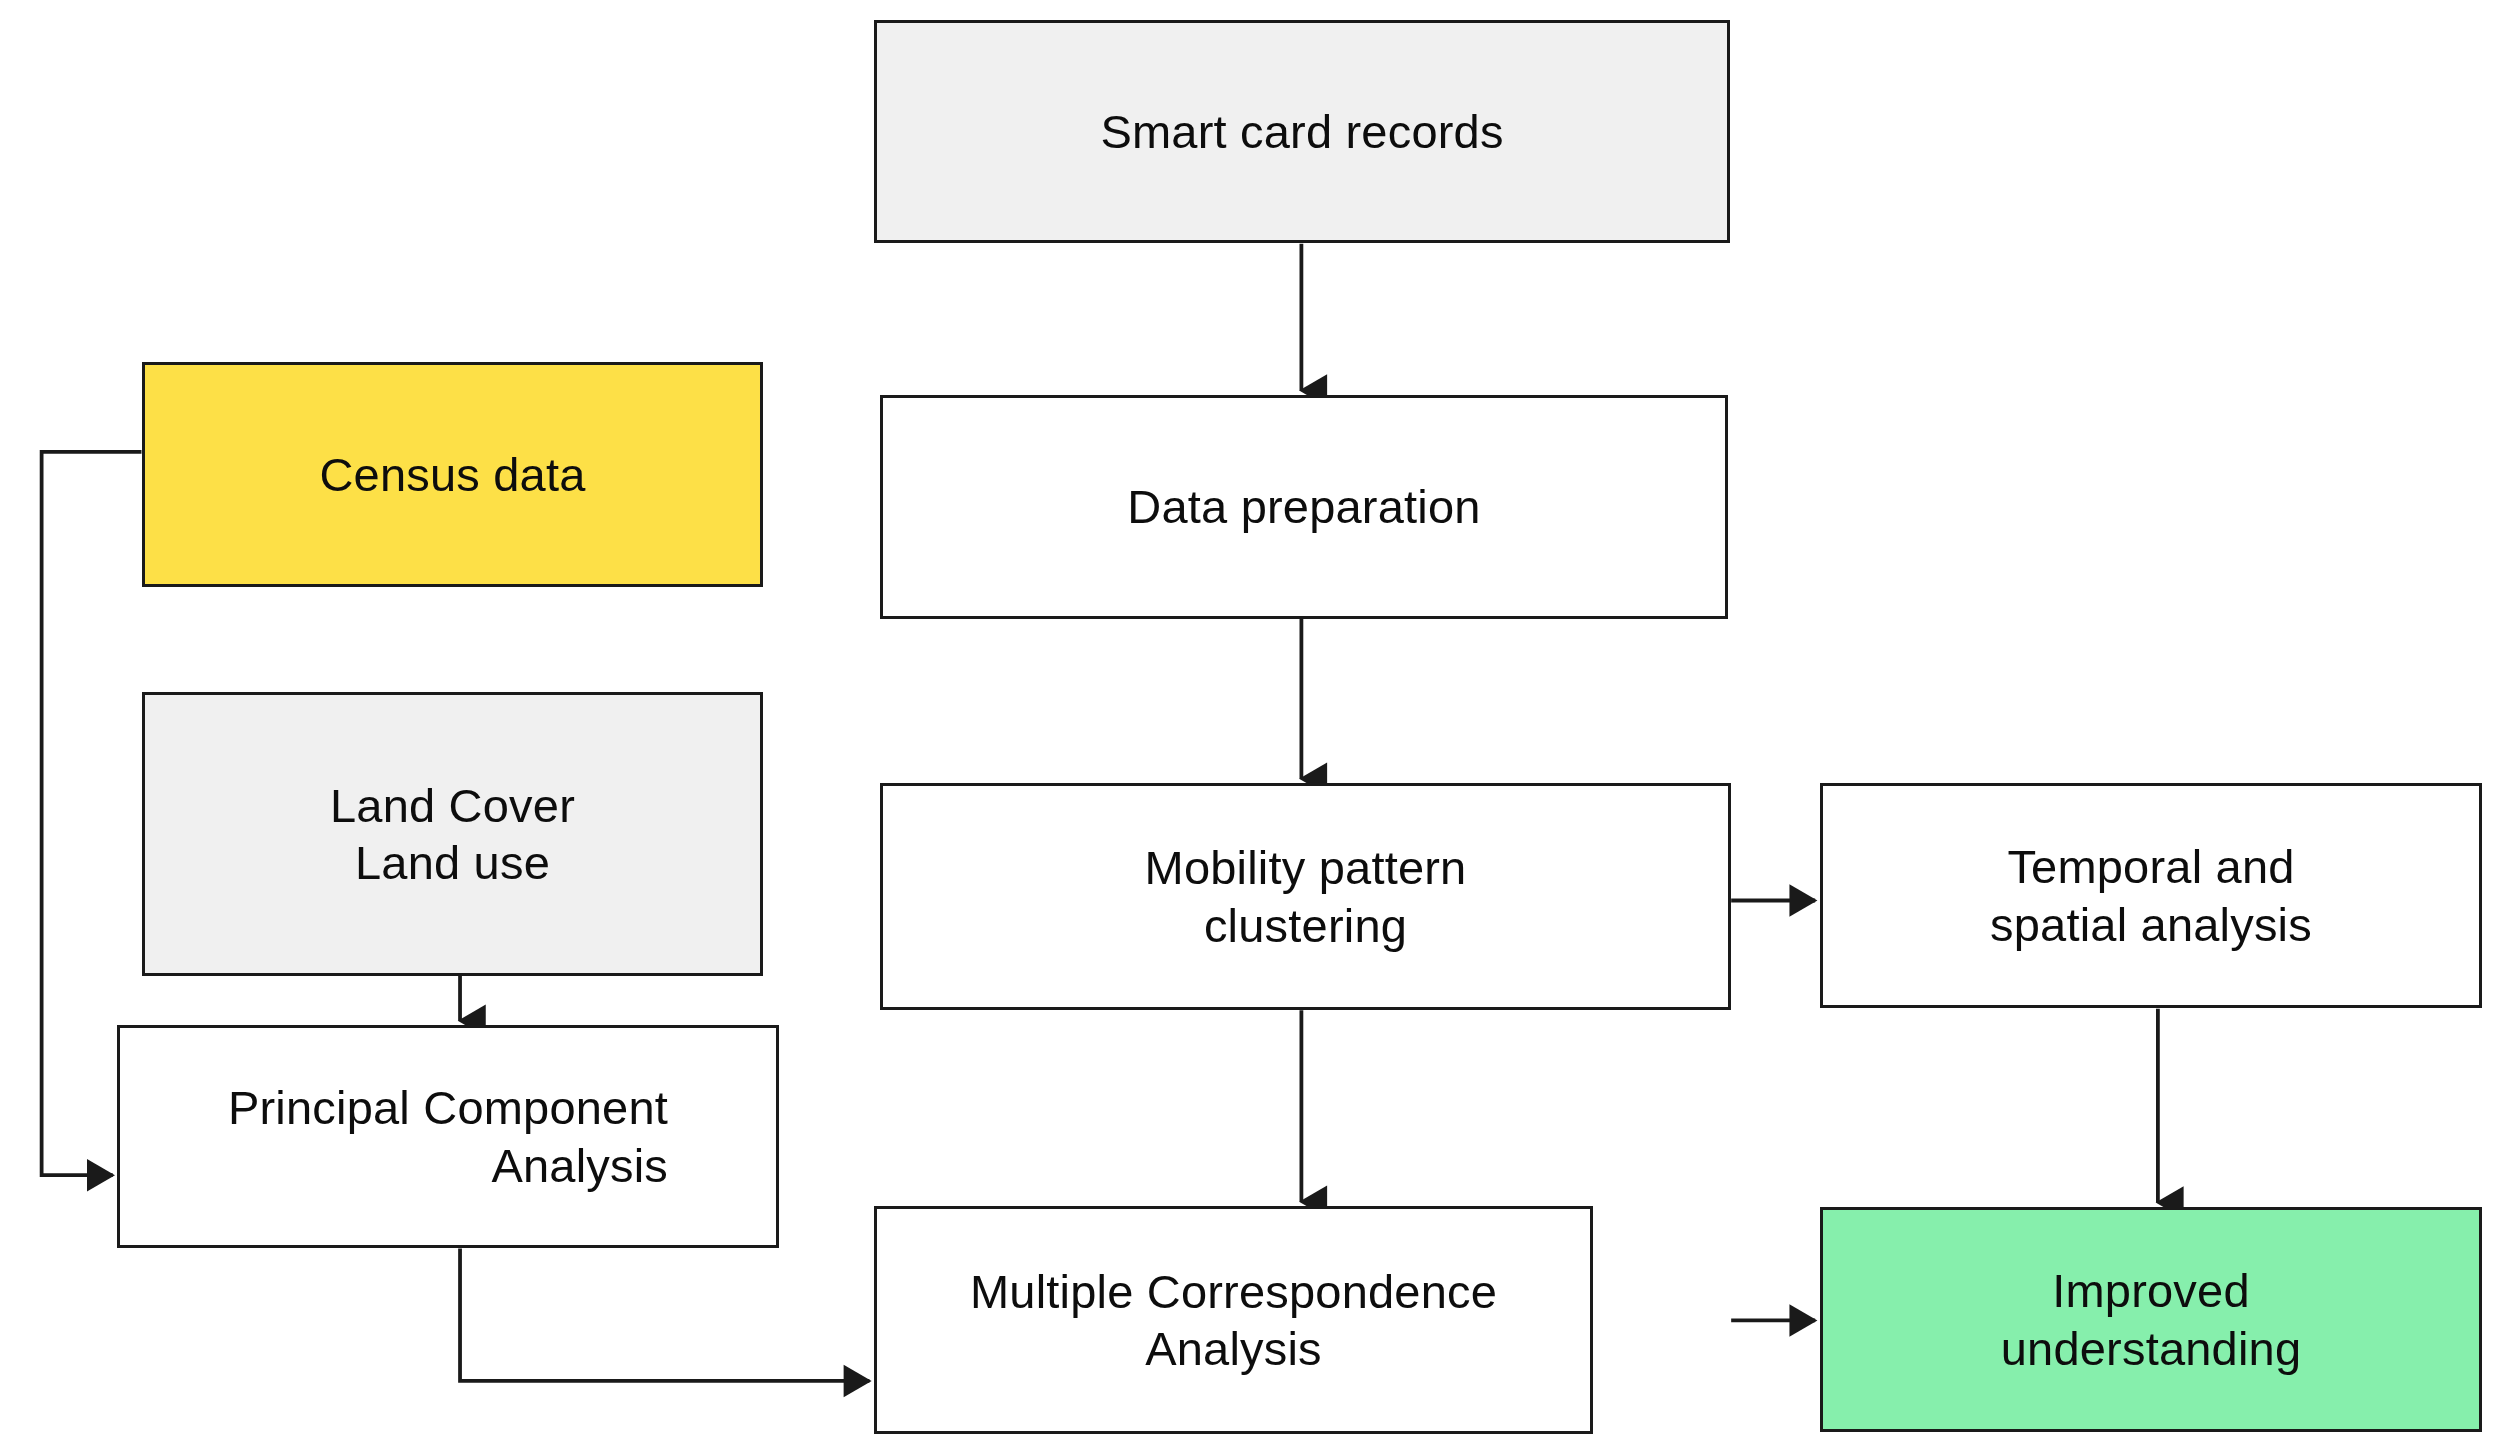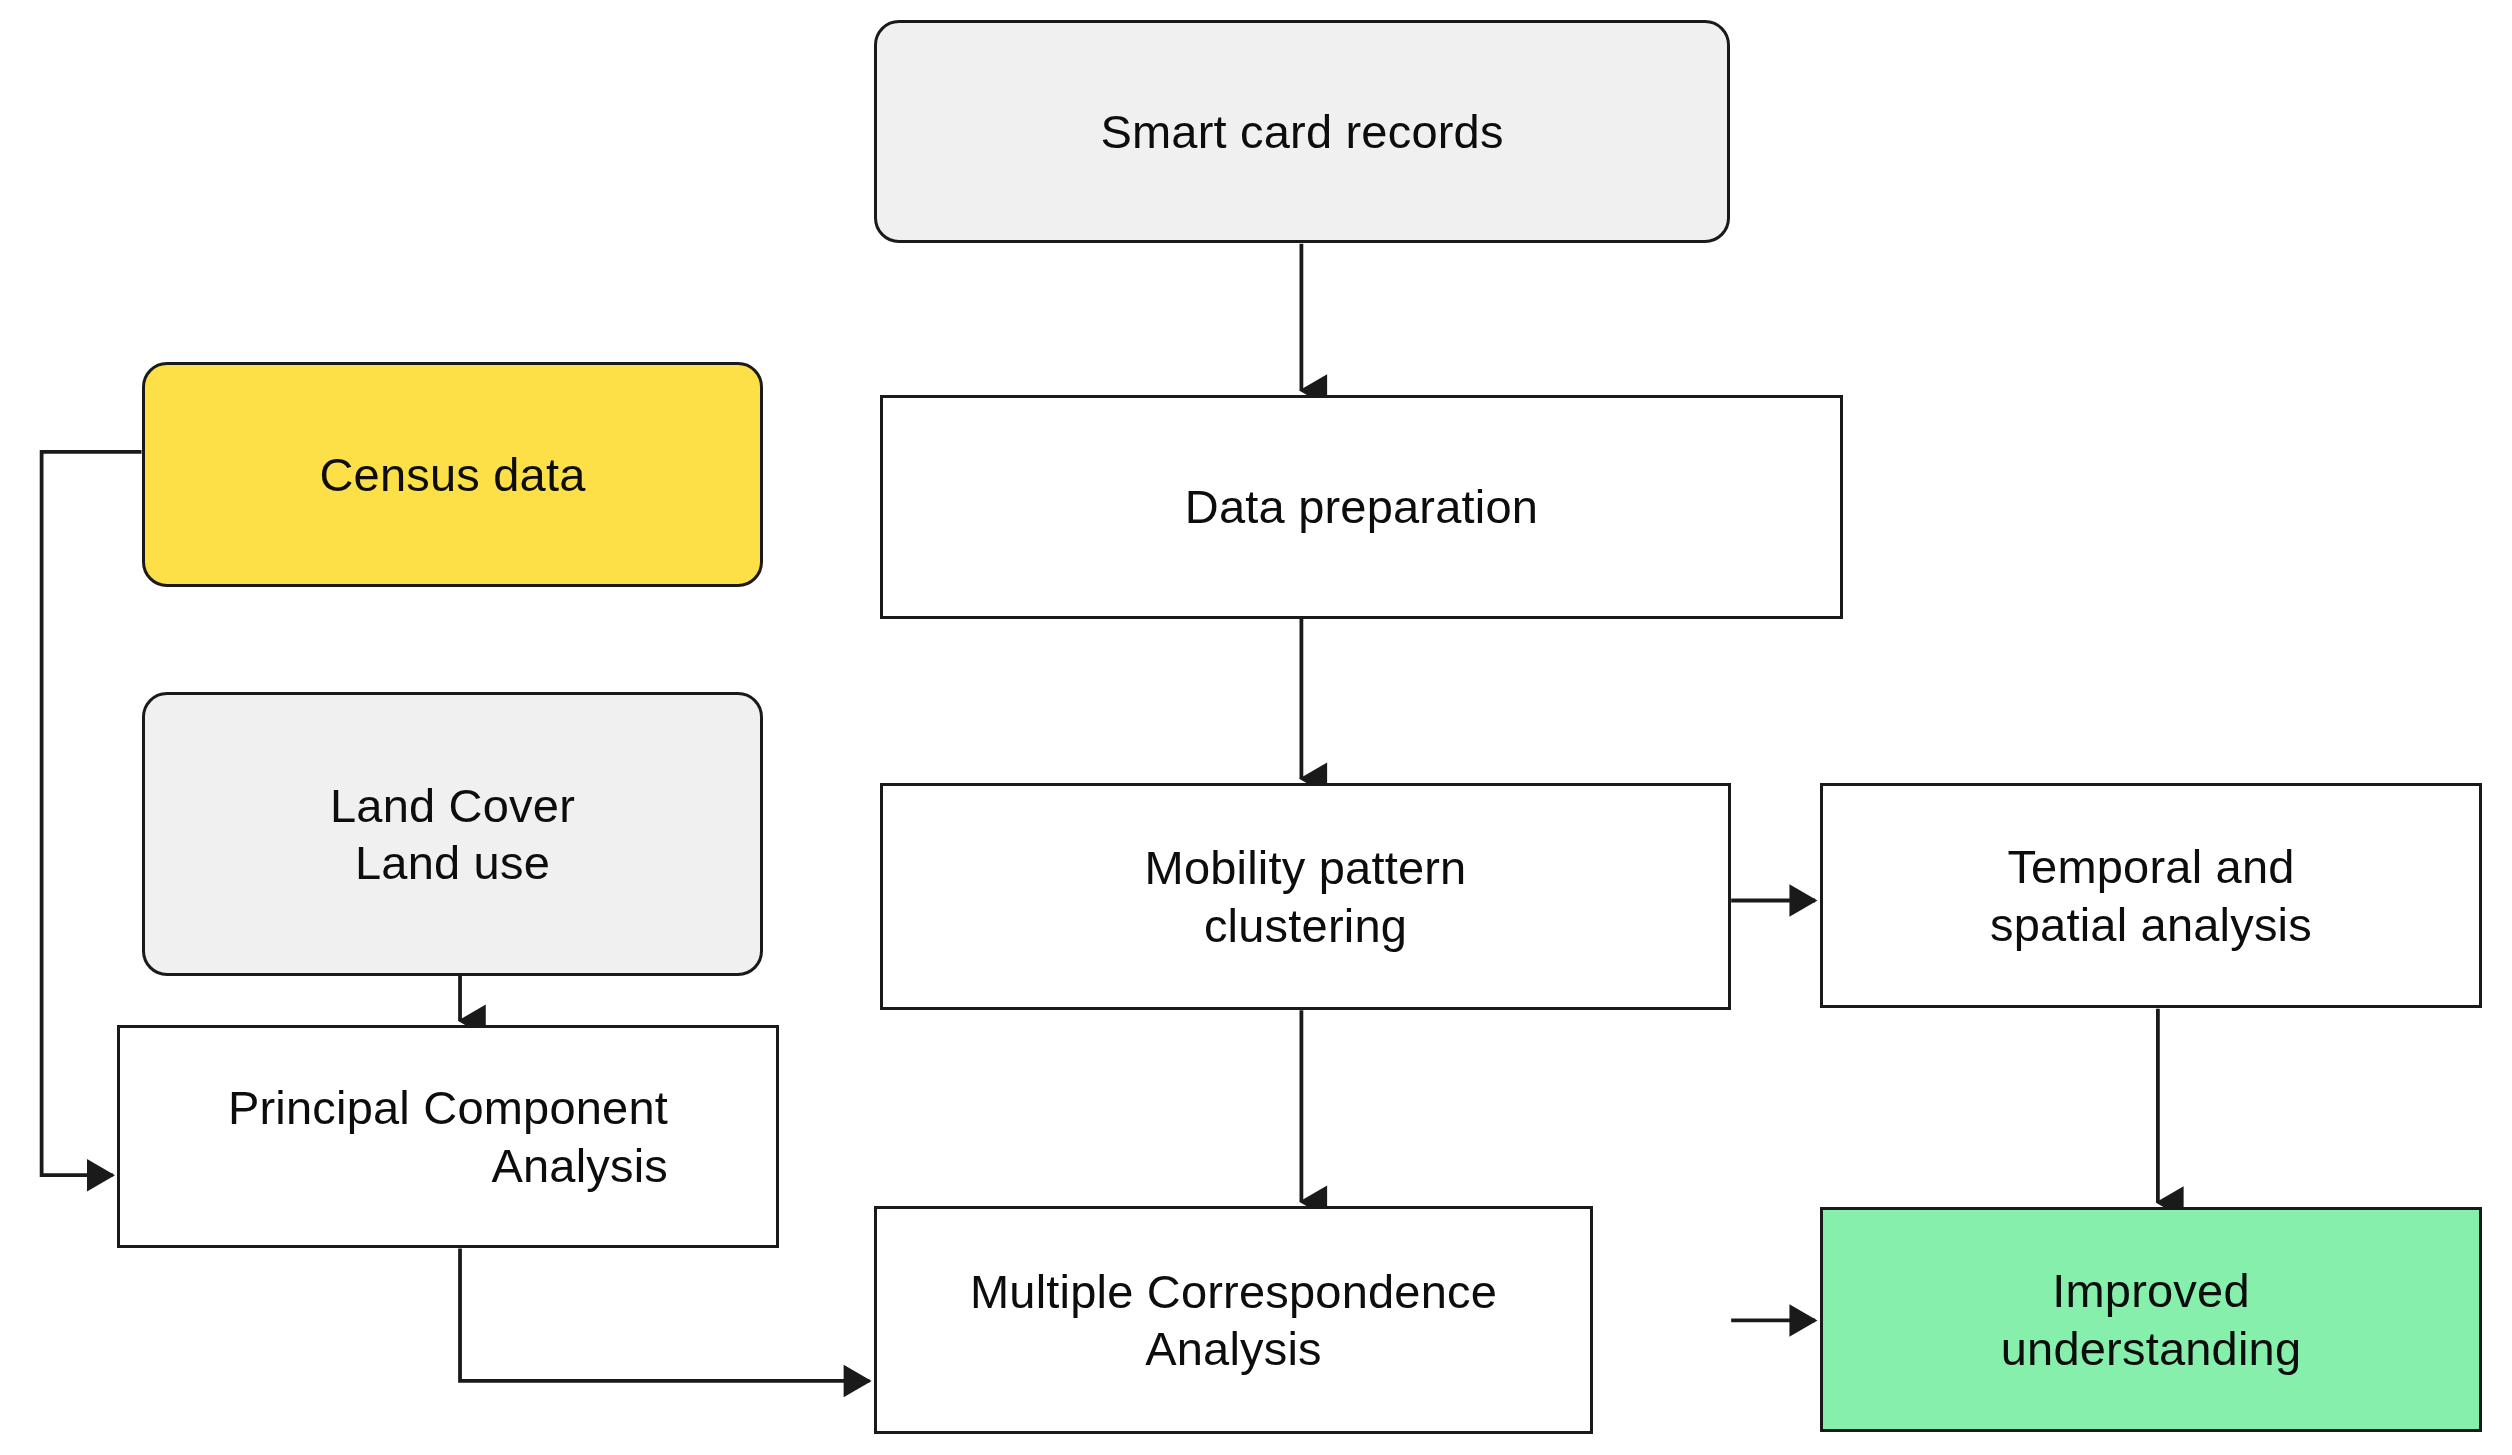--- a/index.html
+++ b/index.html
@@ -29,21 +29,20 @@
     color: #0d0d0d;
     font-size: 47px;
     line-height: 1.22;
     font-weight: 400;
     letter-spacing: 0.2px;
     white-space: pre-line;
     padding: 0 9px;
   }
   .node.source {
     background: #f0f0f0;
-    border-radius: 25px;
   }
   #edges {
     position: absolute;
     left: 0;
     top: 0;
     width: 2512px;
     height: 1456px;
     pointer-events: none;
   }
   .edge-path {
@@ -75,21 +74,21 @@
         <path d="M608,1215 L608,1349" class="edge-path" stroke="#1a1a1a" marker-end="url(#arrow-down)"></path>
         <path d="M187,597 L55,597 L55,1553 L149,1553" class="edge-path" stroke="#1a1a1a" marker-end="url(#arrow-right)"></path>
         <path d="M608,1650 L608,1825 L1149,1825" class="edge-path" stroke="#1a1a1a" marker-end="url(#arrow-right)"></path>
       </g>
   </svg>
   <div id="node-layer">
       <div class="node source" style="left: 874px; top: 20.4px; width: 856px; height: 223px; border-color: rgb(26, 26, 26); color: rgb(13, 13, 13); background: rgb(240, 240, 240);"><span>Smart card records</span></div>
       <div class="node source" style="left: 142px; top: 362px; width: 621px; height: 225px; border-color: rgb(26, 26, 26); color: rgb(13, 13, 13); background: #fde047;"><span>Census data</span></div>
       <div class="node source" style="left: 142px; top: 692px; width: 621px; height: 284px; border-color: rgb(26, 26, 26); color: rgb(13, 13, 13); background: rgb(240, 240, 240);"><span>Land Cover
 Land use</span></div>
-      <div class="node" style="left: 880px; top: 395px; width: 963px; height: 224px; border-color: rgb(26, 26, 26); color: rgb(13, 13, 13); background: rgb(255, 255, 255);"><span>Data preparation</span></div>
+      <div class="node" style="left: 880px; top: 395px; width: 848px; height: 224px; border-color: rgb(26, 26, 26); color: rgb(13, 13, 13); background: rgb(255, 255, 255);"><span>Data preparation</span></div>
       <div class="node" style="left: 117px; top: 1025px; width: 662px; height: 223px; border-color: rgb(26, 26, 26); color: rgb(13, 13, 13); background: rgb(255, 255, 255); text-align: right;"><span>Principal Component
 Analysis</span></div>
       <div class="node" style="left: 880px; top: 783px; width: 851px; height: 227px; border-color: rgb(26, 26, 26); color: rgb(13, 13, 13); background: rgb(255, 255, 255);"><span>Mobility pattern
 clustering</span></div>
       <div class="node" style="left: 1820px; top: 783px; width: 662px; height: 225px; border-color: rgb(26, 26, 26); color: rgb(13, 13, 13); background: rgb(255, 255, 255);"><span>Temporal and
 spatial analysis</span></div>
       <div class="node" style="left: 874px; top: 1206px; width: 719px; height: 228px; border-color: rgb(26, 26, 26); color: rgb(13, 13, 13); background: rgb(255, 255, 255);"><span>Multiple Correspondence
 Analysis</span></div>
       <div class="node" style="left: 1820px; top: 1207px; width: 662px; height: 225px; border-color: rgb(26, 26, 26); color: rgb(13, 13, 13); background: #86efac;"><span>Improved
 understanding</span></div>

